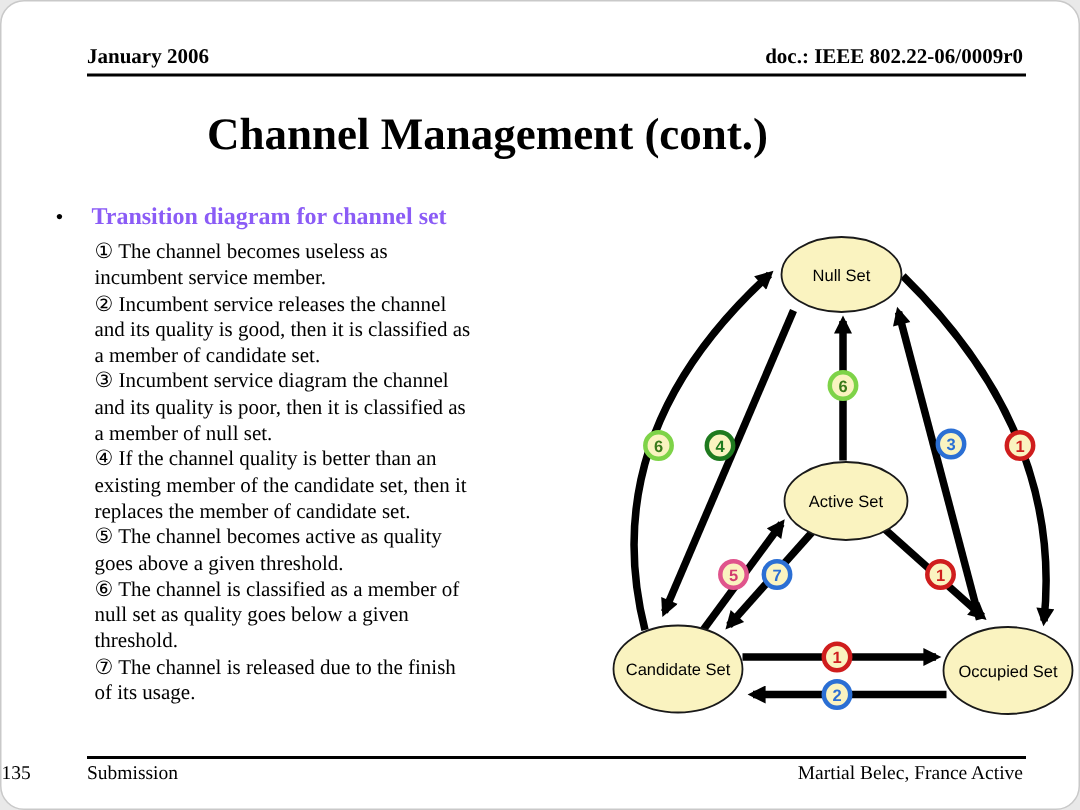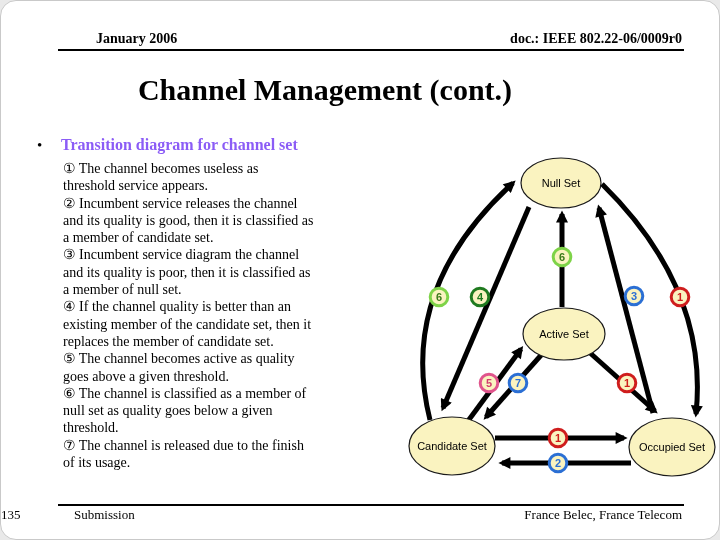--- a/index.html
+++ b/index.html
@@ -10,21 +10,21 @@
     position:relative;
     -webkit-font-smoothing:antialiased;
   }
   .slide{
     position:absolute;left:0;top:0;width:718px;height:538px;
     background:#ffffff;border:1px solid #c9c9c9;border-radius:16px;
     overflow:hidden;
   }
   .hdr-date{
     position:absolute;left:57px;top:30px;
-    font-size:14px;font-weight:bold;color:#000;margin-left:38px;
+    font-size:14px;font-weight:bold;color:#000;
   }
   .hdr-doc{
     position:absolute;right:37px;top:30px;
     font-size:14px;font-weight:bold;color:#000;
   }
   .hdr-line{
     position:absolute;left:57px;top:48px;width:626px;height:2px;background:#000;
   }
   .title{
     position:absolute;left:0;top:72px;width:648px;
@@ -54,21 +54,21 @@
   }
   .badge-circle{fill:var(--pale,#faf3c0);stroke-width:3;}
   .badge-label{
     font-family:"Liberation Sans","DejaVu Sans",sans-serif;
     font-size:11px;font-weight:bold;text-anchor:middle;
   }
   .ftr-line{
     position:absolute;left:57px;top:503px;width:626px;height:1.5px;background:#000;
   }
   .ftr-left{
-    position:absolute;left:57px;top:506px;font-size:13px;color:#000;margin-left:16px;
+    position:absolute;left:57px;top:506px;font-size:13px;color:#000;
   }
   .ftr-page{
     position:absolute;left:0;top:506px;width:720px;font-size:13px;color:#000;
   }
   .ftr-right{
     position:absolute;right:37px;top:506px;font-size:13px;color:#000;
   }
 </style>
 </head>
 <body>
@@ -79,21 +79,21 @@
   <div class="hdr-doc">doc.: IEEE 802.22-06/0009r0</div>
   <div class="hdr-line"></div>
 
   <div class="title">Channel Management (cont.)</div>
 
   <div class="bullet-dot">•</div>
   <div class="bullet-heading">Transition diagram for channel set</div>
 
   <div class="body-text">
     <div class="titem">① The channel becomes useless as
-threshold service appears.</div>
+incumbent service member.</div>
     <div class="titem">② Incumbent service releases the channel
 and its quality is good, then it is classified as
 a member of candidate set.</div>
     <div class="titem">③ Incumbent service diagram the channel
 and its quality is poor, then it is classified as
 a member of null set.</div>
     <div class="titem">④ If the channel quality is better than an
 existing member of the candidate set, then it
 replaces the member of candidate set.</div>
     <div class="titem">⑤ The channel becomes active as quality
@@ -178,15 +178,15 @@
     </g>
     <g>
       <circle class="badge-circle" cx="557" cy="462" r="8.8" stroke="#2b6fd4"></circle>
       <text class="badge-label" x="557" y="466" fill="#2b6fd4">2</text>
     </g>
   </svg>
 
   <div class="ftr-line"></div>
   <div class="ftr-left">Submission</div>
   <div class="ftr-page">135</div>
-  <div class="ftr-right">France Belec, France Telecom</div>
+  <div class="ftr-right">Martial Belec, France Active</div>
 
 </div>
 
 </body></html>

